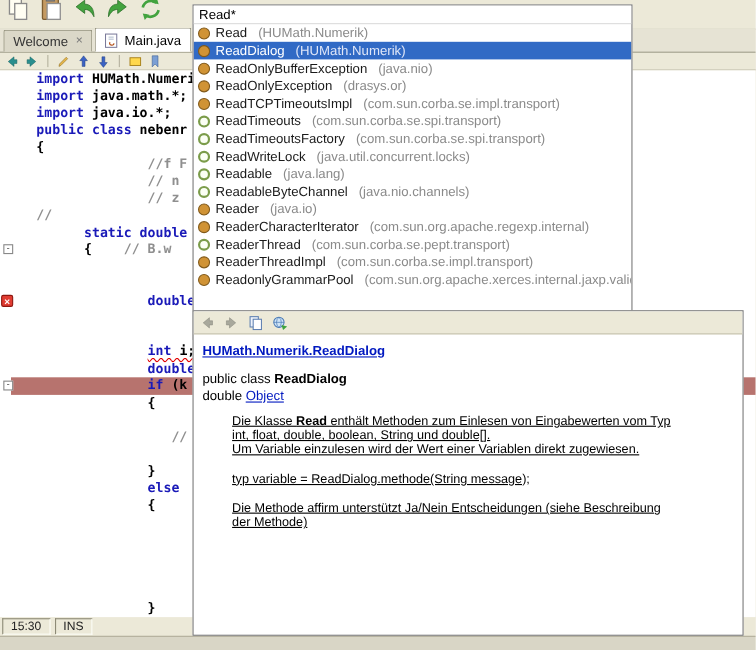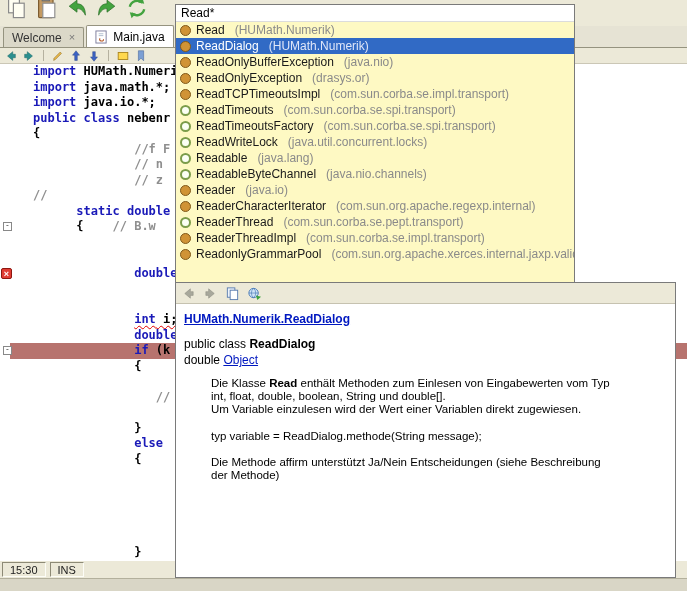--- a/index.html
+++ b/index.html
@@ -49,21 +49,21 @@
   
   .status-bar{position:absolute;left:0;top:560px;width:687px;height:18px;background:#ece9d8;
     border-top:1px solid #fff;display:flex;align-items:center;padding-left:2px;gap:4px;
     font-size:11px;color:#222;box-sizing:border-box;}
   .status-cell{height:15px;line-height:14px;padding:0 7px;border:1px solid;
     border-color:#8d8a76 #fdfdf7 #fdfdf7 #8d8a76;min-width:26px;box-sizing:border-box;}
   .bottom-strip{position:absolute;left:0;top:578px;width:687px;height:13px;background:#d9d6c6;
     border-top:1px solid #b3b09c;box-sizing:border-box;}
 
   
-  .cc-popup{position:absolute;left:175px;top:4px;width:400px;height:305px;background:#fef9c3;
+  .cc-popup{position:absolute;left:175px;top:4px;width:400px;height:305px;background:#ffffff;
     border:1px solid #7a7a7a;z-index:5;box-sizing:border-box;overflow:hidden;}
   .cc-header{height:16px;line-height:16px;padding-left:5px;font-size:12px;color:#000;
     border-bottom:1px solid #dcdcdc;background:#fff;}
   .cc-item{height:16px;display:flex;align-items:center;padding-left:4px;white-space:nowrap;overflow:hidden;}
   .cc-icon{width:11px;height:11px;margin-right:5px;flex:none;border-radius:50%;box-sizing:border-box;}
   .cc-icon.class{background:#d09335;border:1px solid #80591a;}
   .cc-icon.interface{background:#fbfff4;border:2px solid #7b9c4a;}
   .cc-name{font-size:12px;color:#1a1a1a;}
   .cc-pkg{font-size:12px;color:#8a8a8a;margin-left:10px;}
   .cc-item.selected{background:#316ac5;}
@@ -75,21 +75,21 @@
     border:1px solid #7a7a7a;z-index:6;box-sizing:border-box;overflow:hidden;}
   .jd-toolbar{height:21px;background:#ece9d8;border-bottom:1px solid #c6c2b0;display:flex;
     align-items:center;padding-left:5px;gap:7px;box-sizing:border-box;}
   .jd-toolbar .icon-btn{width:15px;height:15px;}
   .jd-content{padding:8px 8px 0 8px;font-size:12px;}
   .jd-title{display:inline-block;color:#0018c0;font-weight:bold;text-decoration:underline;
     margin-bottom:10px;font-size:12px;}
   .jd-line{line-height:16px;color:#000;}
   .jd-b{font-weight:bold;}
   .jd-link{color:#0018c0;text-decoration:underline;}
-  .jd-body{margin:9px 0 12px 27px;}
+  .jd-body{margin:9px 0 12px 27px;text-decoration:underline;}
   .jd-bline{line-height:13.2px;min-height:13.2px;font-size:11.5px;white-space:nowrap;color:#000;}
 </style>
 </head>
 <body>
 
 <div class="app">
 
   <div class="main-toolbar">
       <div class="icon-btn">
         <svg viewBox="0 0 20 20">

